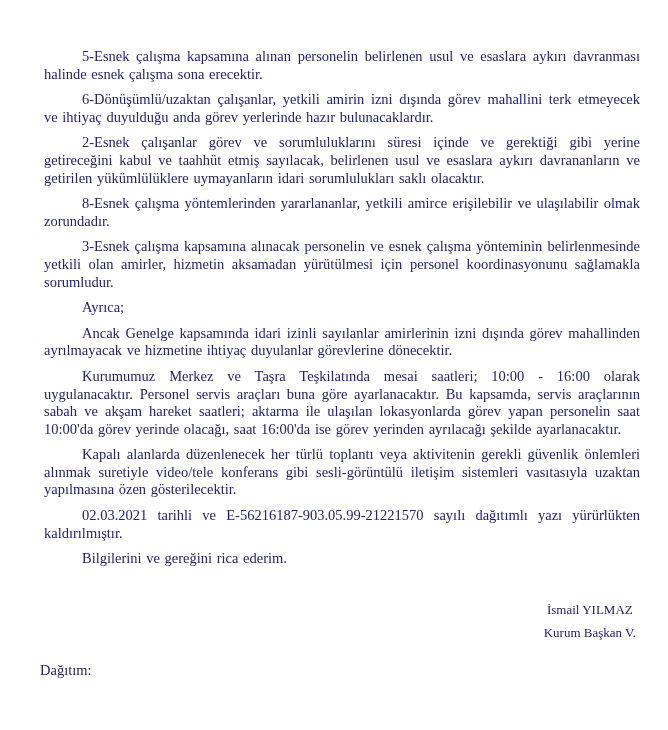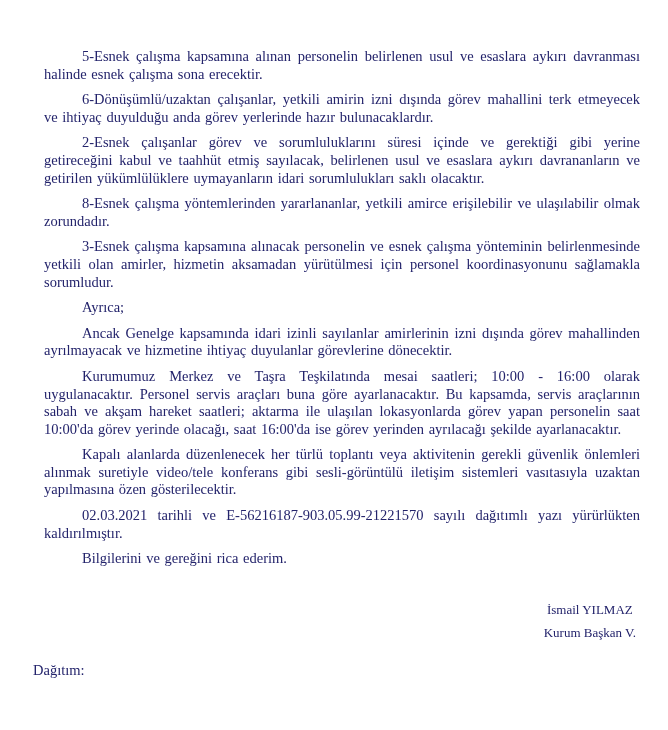--- a/index.html
+++ b/index.html
@@ -36,21 +36,21 @@
     position: absolute;
     top: 566px;
     right: 32px;
     text-align: center;
     font-size: 13px;
     line-height: 23px;
     margin-top: 32px;
   }
   .distribution-block {
     position: absolute;
-    left: 33px;
+    left: 40px;
     top: 659px;
     font-size: 14.5px;
     line-height: 23px;
   }
 </style>
 </head>
 <body>
 
 <div class="page">
 

